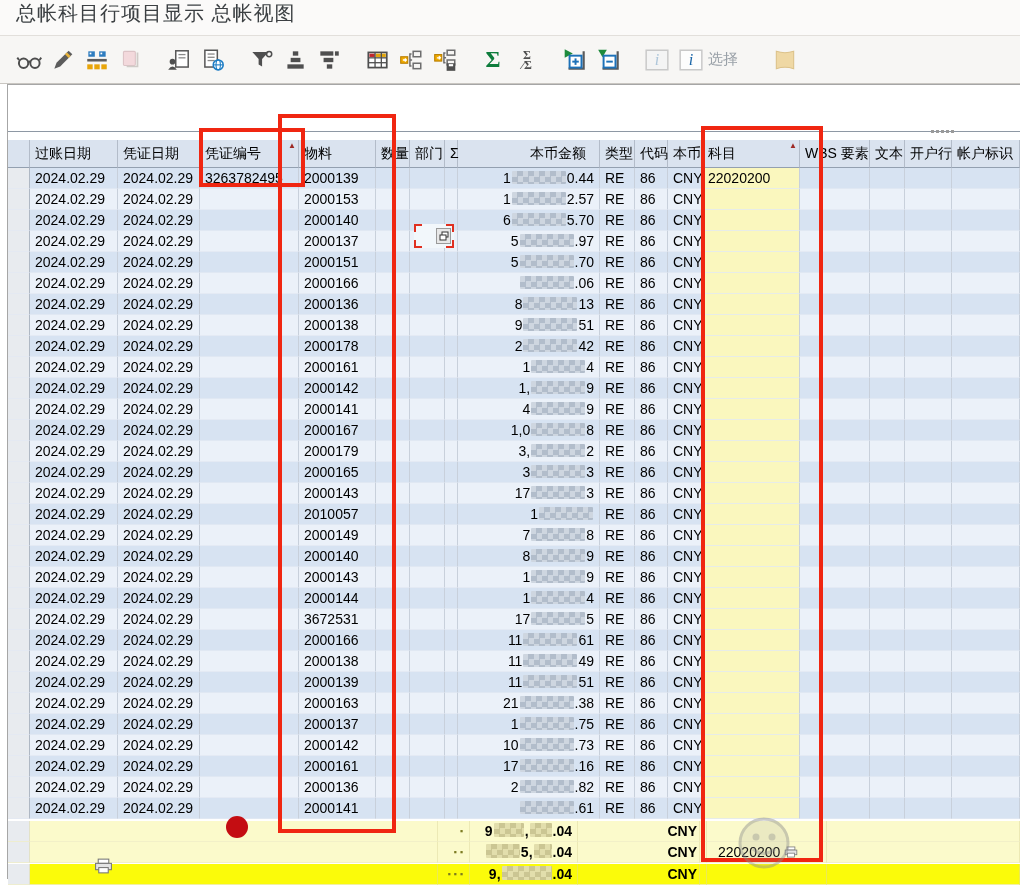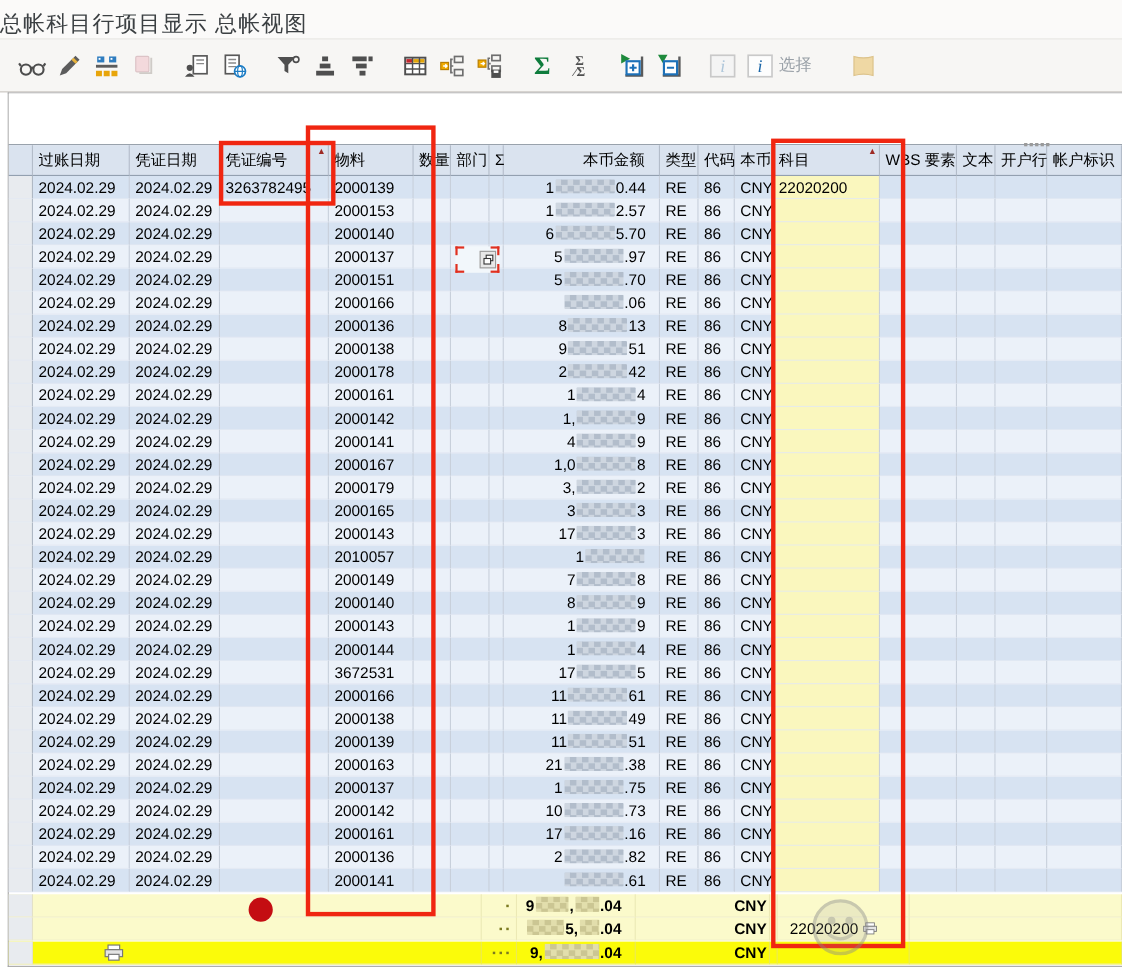--- a/index.html
+++ b/index.html
@@ -1,21 +1,21 @@
 <!DOCTYPE html>
 <html><head>
 <meta charset="utf-8">
 <style>
   * { margin:0; padding:0; box-sizing:border-box; }
   body { font-family:"Liberation Sans","DejaVu Sans",sans-serif; background:#fff; }
   .screen { position:relative; width:1020px; height:886px; background:#fff; overflow:hidden; }
 
   
   .titlebar { height:36px; background:#FBFAF9; border-bottom:1px solid #E2DFDB;
-              display:flex; align-items:flex-end; }
+              display:flex; align-items:flex-start; padding-left:16px; }
   .titlebar span { font-size:20px; color:#3C4043; letter-spacing:1px; }
 
   
   .toolbar { height:48px; background:#F7F6F4; border-bottom:1px solid #C9C6C1;
              display:flex; align-items:center; padding-left:12px; }
   .tb { background:none; border:none; width:34px; height:36px; display:flex;
         align-items:center; justify-content:center; cursor:pointer; flex:none; }
   .tb svg { width:26px; height:26px; }
   .gapL { margin-left:14px; }
   .sigma { font-family:"Liberation Serif","DejaVu Serif",serif; font-size:23px; font-weight:bold; color:#0E7C3C; }
@@ -24,35 +24,35 @@
   .tb-select { width:auto; padding:0 4px; }
 
   
   .content { position:absolute; left:7px; top:84px; width:1013px; height:795px;
              border:1px solid #A6A6A6; border-right:none; background:#fff; }
   .blankbar { height:46px; background:#fff; }
 
   
   .grid  { --cols:22px 88px 82px 99px 77px 34px 35px 13px 142px 35px 33px 35px 97px 70px 35px 47px minmax(0,1fr);
            border-top:1px solid #8E98A4; }
-  .hrow  { display:grid; grid-template-columns:var(--cols); height:28px; background:#DAE3EF; }
+  .hrow  { display:grid; grid-template-columns:var(--cols); height:28px; background:#DAE3EF;margin-top:8px; }
   .hcell { position:relative; font-size:14px; color:#000; line-height:27px; padding-left:5px;
            border-right:1px solid #B3BCC9; border-bottom:1px solid #93A0B0;
            white-space:nowrap; overflow:visible; }
   .hcell.r { text-align:right; padding-right:13px; }
   .sort  { position:absolute; right:2px; top:1px; font-size:8px; color:#9E2A25; line-height:10px; }
 
   .rows > div { display:grid; grid-template-columns:var(--cols); height:21px; }
   .rows > div:nth-of-type(odd)  { background:#D7E3F2; }
   .rows > div:nth-of-type(even) { background:#EBF1F9; }
   .cell { font-size:14px; color:#000; line-height:20px; padding-left:5px;
           border-right:1px solid #C8D0DB; border-bottom:1px solid rgba(226,233,242,.8);
           white-space:nowrap; overflow:hidden; }
   .selc { background:#E8EBEF; border-right:1px solid #AFB8C4; }
-  .amt  { text-align:right; padding:0 12px 0 0; }
+  .amt  { text-align:right; padding:0 5px 0 0; }
   .acct { background:#FAF7BE; }
 
   .rdx { display:inline-block; width:54px; height:13px; margin:0 1px; vertical-align:-1px;
          background:repeating-conic-gradient(#B2BDCB 0% 25%, #CED6E0 0% 50%);
          background-size:11px 11px; border-radius:1px; }
   .ry  { height:14px;
          background:repeating-conic-gradient(#CBC693 0% 25%, #E2DEAC 0% 50%);
          background-size:11px 11px; }
 
   

